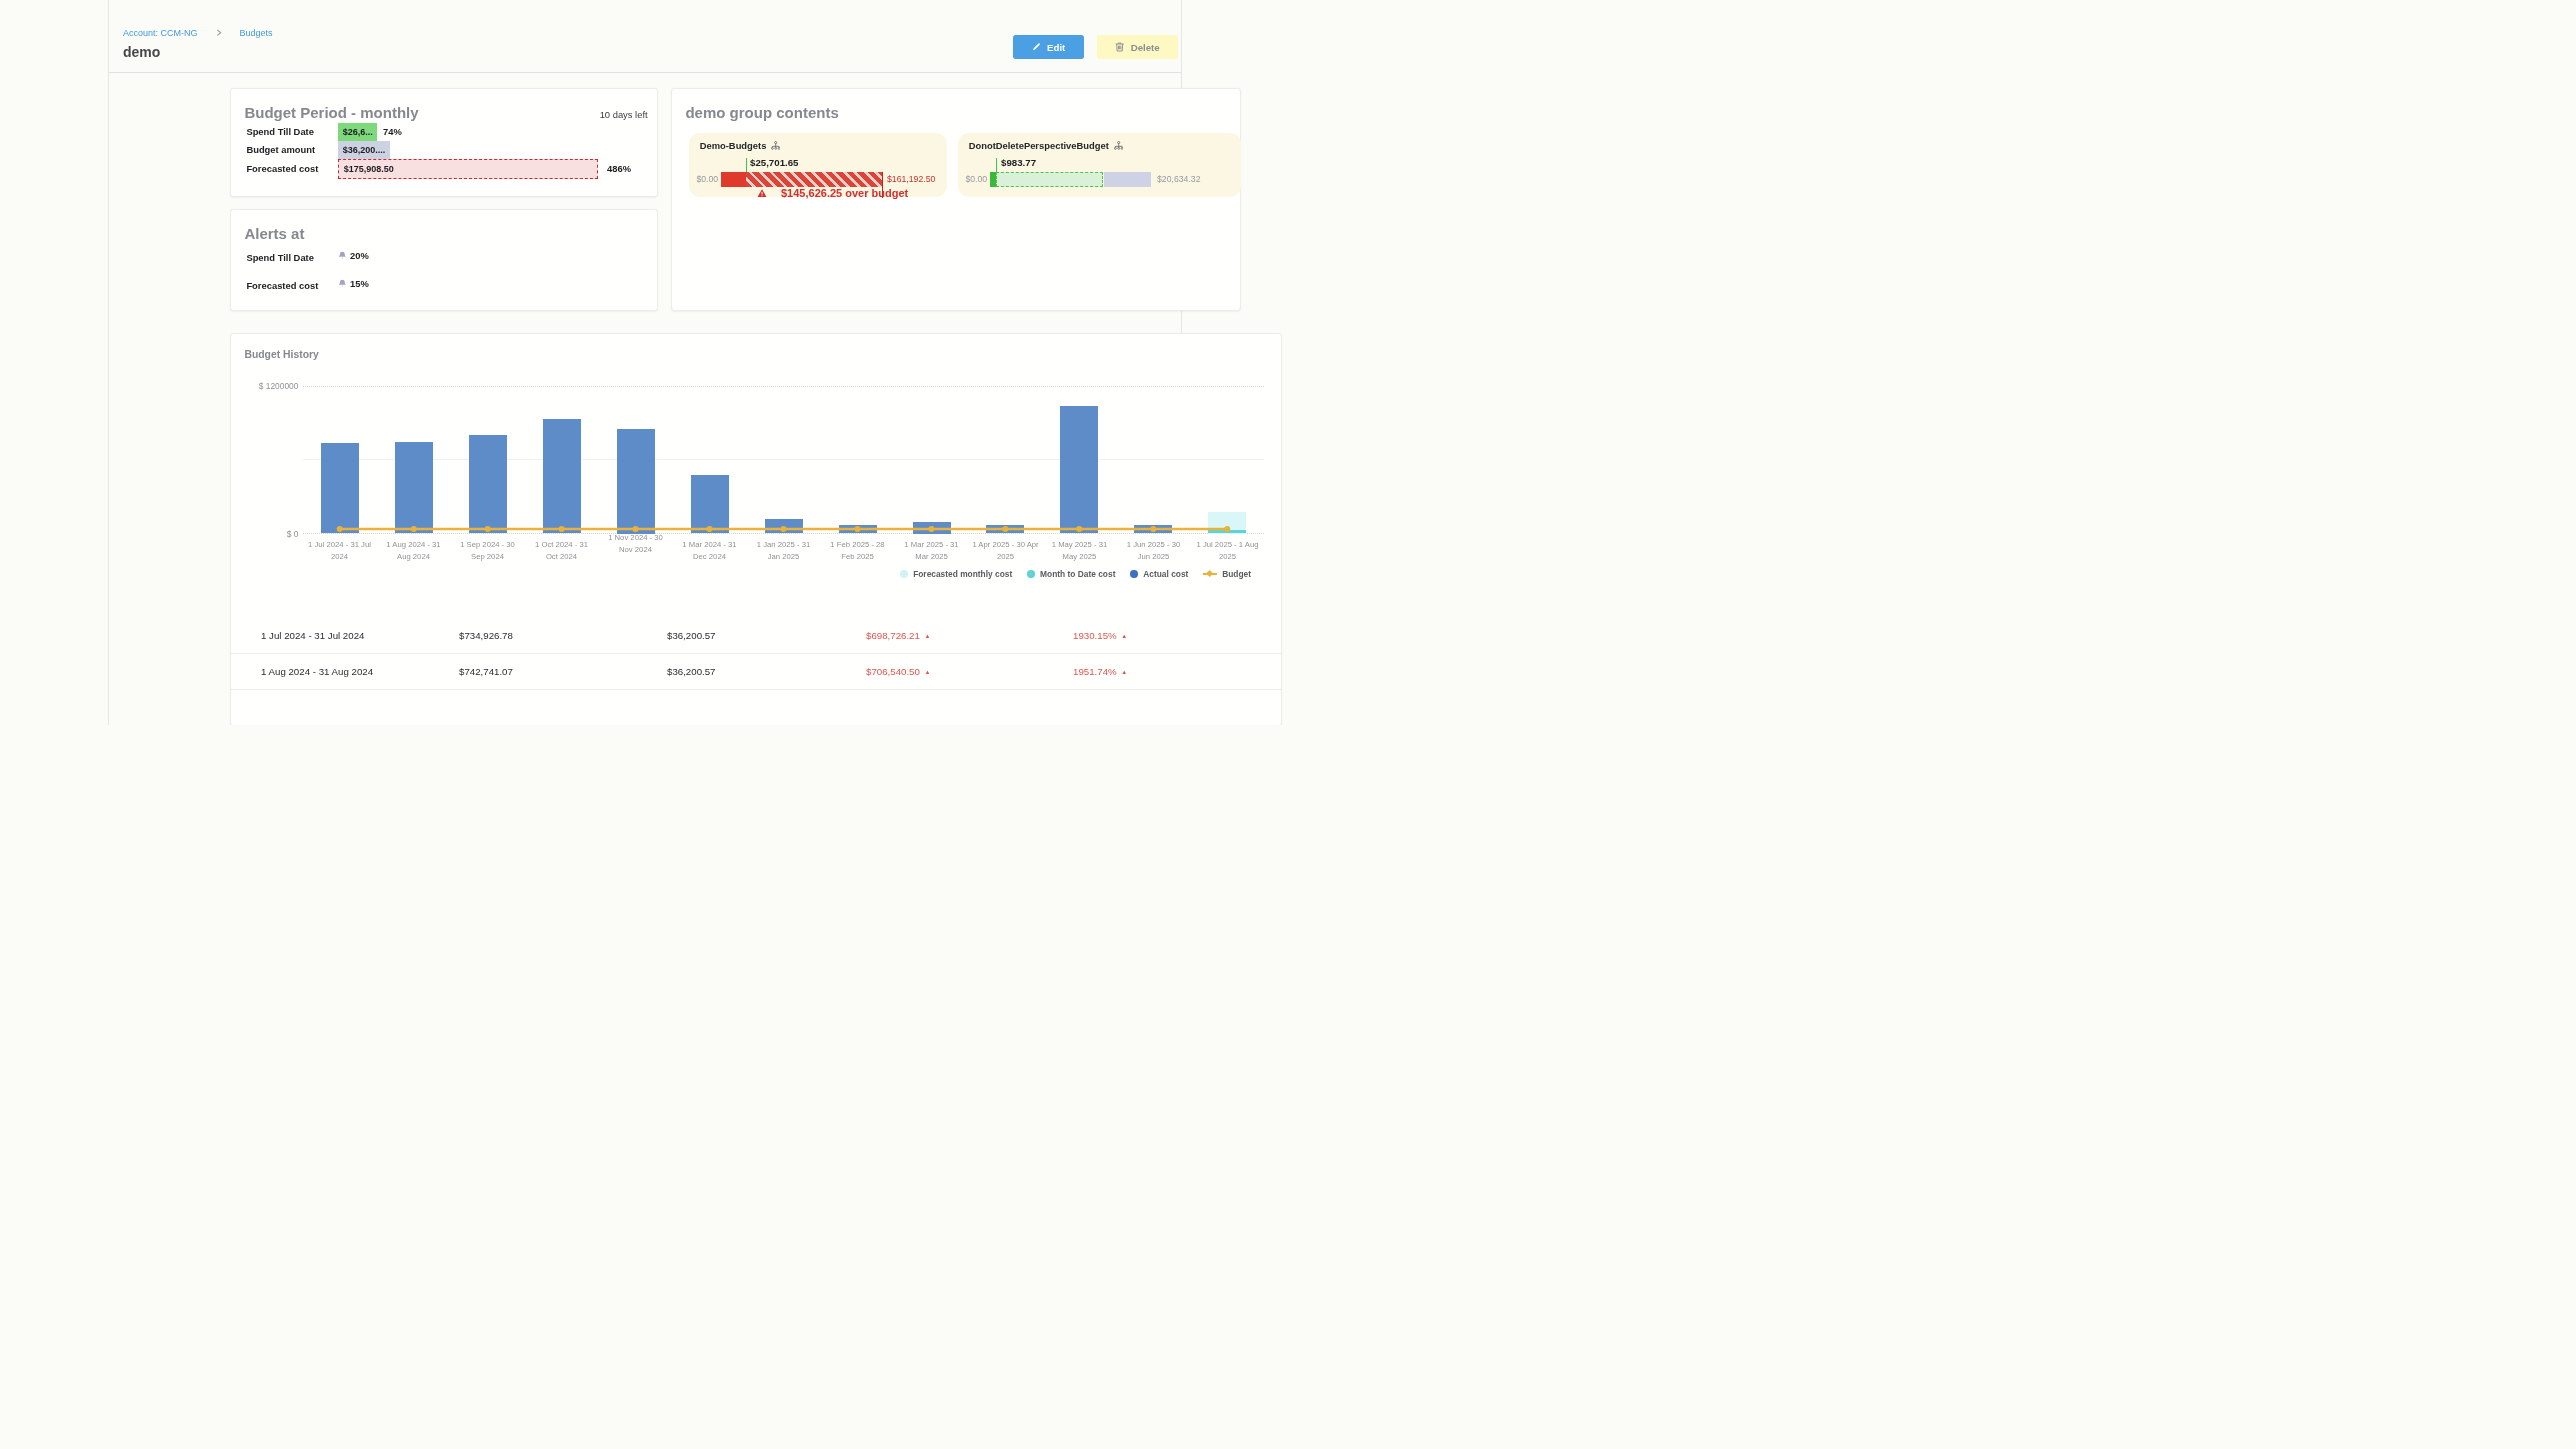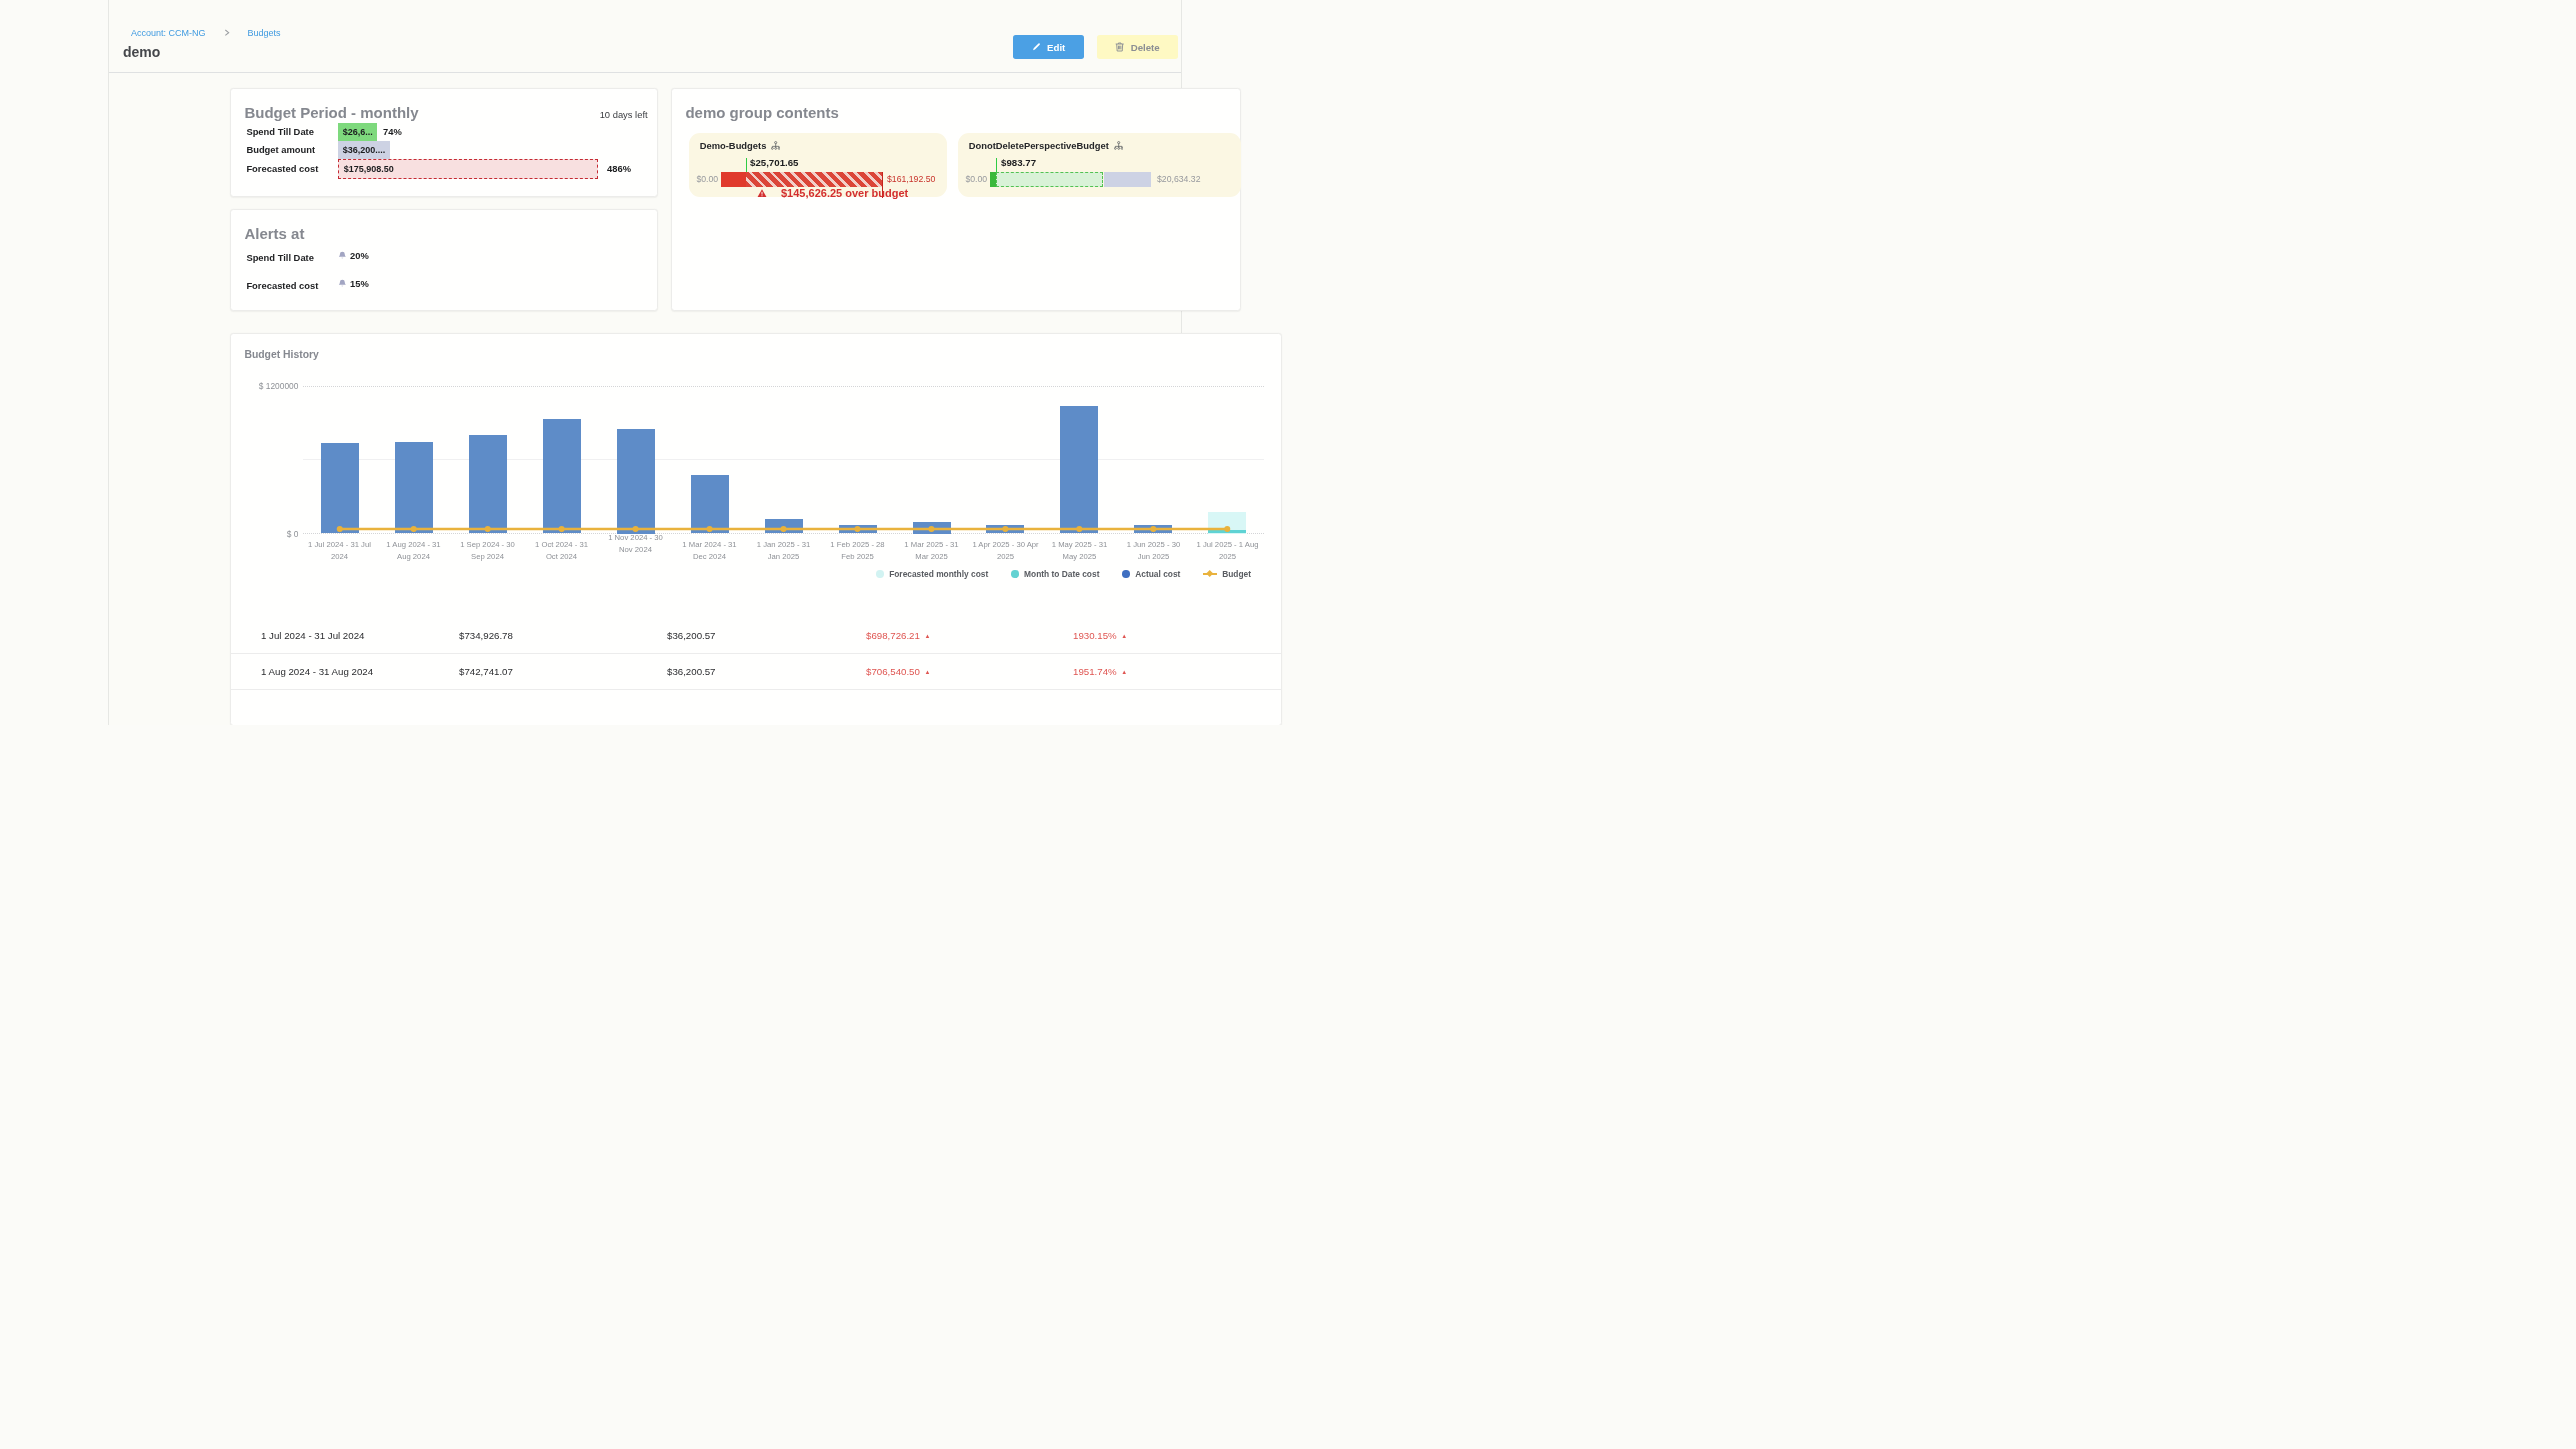--- a/index.html
+++ b/index.html
@@ -1,20 +1,20 @@
 <!DOCTYPE html>
 <html style="font-size:10.7px"><head>
 <meta charset="utf-8">
 <style>
   html,body{margin:0;padding:0;background:#fbfbf8;overflow:hidden;}
   body{width:1288px;height:725px;position:relative;font-family:"Liberation Sans","DejaVu Sans",sans-serif;color:#26272a;}
   .panel{position:absolute;left:108px;top:0;width:1072px;height:725px;background:#fbfbf7;border-left:0.7px solid #e6e7e4;border-right:0.7px solid #e6e7e4;}
   
   .page-header{position:absolute;left:0;top:0;width:100%;height:72px;border-bottom:0.7px solid #dfe1e2;}
-  .breadcrumb{position:absolute;left:22px;top:27.5px;font-size:9px;color:#3f9ae0;display:flex;align-items:center;gap:18px;}
+  .breadcrumb{position:absolute;left:14px;top:27.5px;font-size:9px;color:#3f9ae0;display:flex;align-items:center;gap:18px;}
   .breadcrumb a{color:#3f9ae0;text-decoration:none;}
   .crumb-sep{color:#9a9da1;display:flex;}
   .page-title{position:absolute;left:14px;top:44px;font-size:14px;font-weight:700;color:#45474b;}
   .btn{position:absolute;top:35px;height:24px;border-radius:2.7px;display:flex;align-items:center;justify-content:center;gap:6px;font-size:9.7px;cursor:pointer;box-sizing:border-box;}
   .btn-edit{left:904px;width:71px;background:#4ba0e4;color:#fff;font-weight:700;}
   .btn-delete{left:988px;width:81px;background:#fef9c3;color:#8b8e93;font-weight:700;}
   
   .card{position:absolute;background:#fffffe;border:0.7px solid #ececea;border-radius:3.4px;box-shadow:0 0.7px 1.3px rgba(0,0,0,.05);}
   .card-title{position:absolute;left:13.4px;top:14.8px;font-size:15px;font-weight:700;color:#85888f;}
   #card-period{left:121px;top:88px;width:426px;height:107px;}
@@ -43,21 +43,21 @@
   .bar-min,.bar-max{position:absolute;top:39px;height:14.8px;line-height:14.8px;font-size:8.7px;color:#97999e;}
   .seg{position:absolute;top:39px;height:14.8px;box-sizing:border-box;}
   .over-row{position:absolute;display:flex;align-items:center;gap:14px;font-size:11px;font-weight:700;color:#d32f2f;white-space:nowrap;}
   
   .grid{position:absolute;left:72px;width:961px;height:0;}
   .grid-dot{border-top:0.7px dotted #d4d5d7;}
   .grid-solid{border-top:0.7px solid #f0f0f1;}
   .ylab{position:absolute;left:5.4px;width:62px;text-align:right;font-size:8.4px;color:#8e9196;}
   .bar{position:absolute;}
   .xlab{position:absolute;width:67px;text-align:center;font-size:7.7px;line-height:1.5;color:#8e9196;}
-  #legend{position:absolute;right:30px;top:235px;display:flex;gap:23px;align-items:center;}
+  #legend{position:absolute;right:30px;top:235px;display:flex;gap:15px;align-items:center;}
   .leg-item{display:flex;align-items:center;gap:5.4px;font-size:8.4px;color:#595c61;font-weight:600;}
   .leg-dot{width:7.4px;height:7.4px;border-radius:50%;}
   .leg-line{width:13.4px;height:2px;position:relative;}
   .leg-line::after{content:"";position:absolute;left:4px;top:-2px;width:5.4px;height:5.4px;transform:rotate(45deg);background:inherit;}
   
   .tbl{position:absolute;left:0;top:284px;width:1050px;}
   .trow{display:grid;grid-template-columns:198px 208px 199px 207px 1fr;align-items:center;}
   .thead{height:21px;background:#f7f8f8;border-top:0.7px solid #eceded;border-bottom:0.7px solid #eceded;font-size:8px;font-weight:700;color:#6c6e73;letter-spacing:0.2px;}
   .tdata{height:35px;border-bottom:0.7px solid #ececec;font-size:9.7px;color:#2b2c2f;}
   .trow>div{padding-left:30px;}

